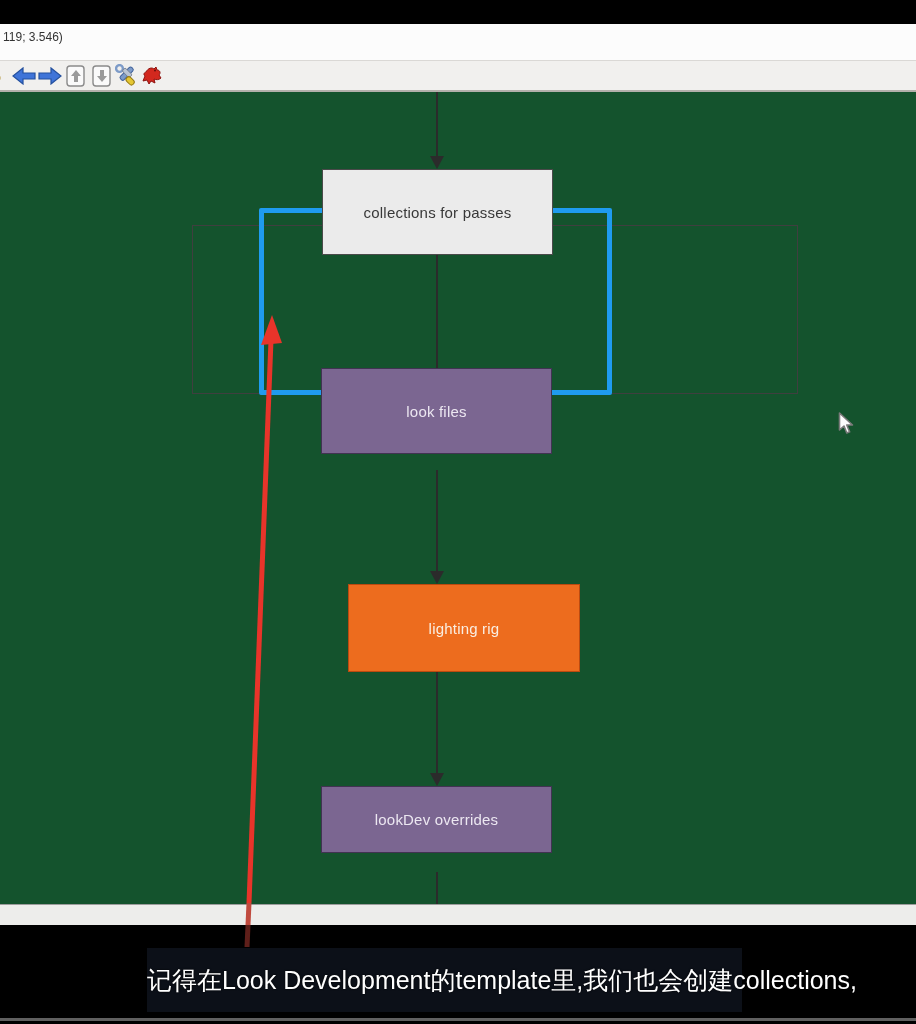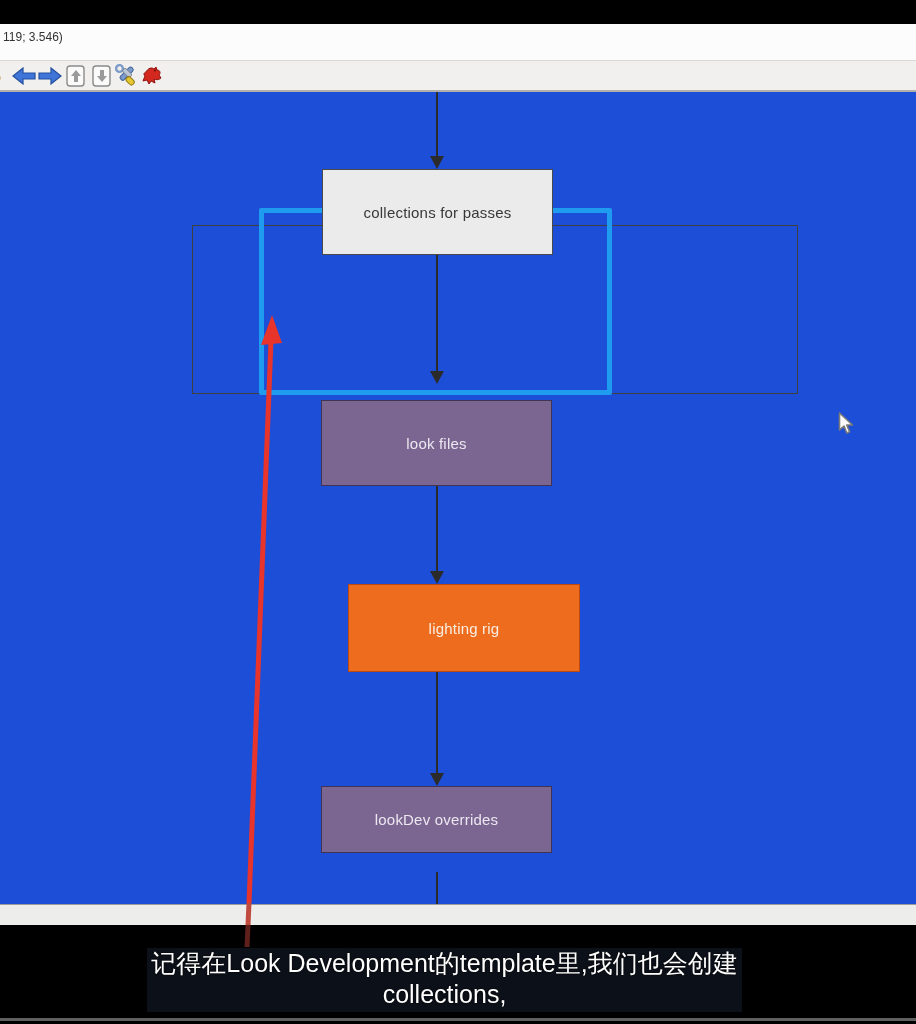--- a/index.html
+++ b/index.html
@@ -20,21 +20,21 @@
     position:absolute; top:60px; left:0; width:916px; height:32px;
     background:#f1f0ee; border-top:1px solid #dad8d5; border-bottom:2px solid #b3b0ab;
   }
   .tool-icon {
     position:absolute; top:3px; width:24px; height:24px;
     display:flex; align-items:center; justify-content:center; cursor:pointer;
   }
   .tool-icon svg { display:block; }
   
   #canvas {
-    position:absolute; top:92px; left:0; width:916px; height:812px; background:#1d4ed8;
+    position:absolute; top:92px; left:0; width:916px; height:812px; background:#14532d;
   }
   .outer-rect {
     position:absolute; left:192px; top:133px; width:606px; height:169px;
     border:1px solid #3f3f3f; background:transparent;
   }
   .selection-rect {
     position:absolute; left:259px; top:116px; width:353px; height:187px;
     border:5px solid #1f9bef; border-radius:2px; background:transparent;
   }
   .node {
@@ -58,21 +58,21 @@
   #annotation-arrow { left:0; top:0; z-index:50; }
   #mouse-cursor { left:838px; top:412px; z-index:60; }
   
   #statusbar {
     position:absolute; top:904px; left:0; width:916px; height:21px;
     background:#ededeb; border-top:1px solid #9c9c9c;
   }
   #bottom-black { position:absolute; top:925px; left:0; width:916px; height:99px; background:#000; }
   #subtitle-box {
     position:absolute; left:147px; top:948px; width:595px; height:64px;
-    background:#0c1018; display:flex; flex-direction:column; align-items:center;
+    background:#0c1018; display:flex; align-items:center;
     justify-content:flex-start; z-index:40;
   }
   .subtitle-line {
     color:#fff; font-size:25px; line-height:31px; white-space:nowrap;
     text-shadow:0 0 2px #000;
   }
   #progress-line {
     position:absolute; top:1018px; left:0; width:916px; height:3px; background:#606060; z-index:45;
   }
 </style>
@@ -142,21 +142,21 @@
   <div class="connector" style="top: 780px; height: 32px; background-color: rgb(43, 43, 43);"></div>
 
   <div class="arrowhead" style="top: 64px; border-top-color: rgb(43, 43, 43);"></div>
   <div class="arrowhead" style="top: 279px; border-top-color: rgb(43, 43, 43);"></div>
   <div class="arrowhead" style="top: 479px; border-top-color: rgb(43, 43, 43);"></div>
   <div class="arrowhead" style="top: 681px; border-top-color: rgb(43, 43, 43);"></div>
 
   <div class="node" id="node-collections" style="top: 77px; background-color: rgb(235, 235, 235); border-color: rgb(74, 74, 74); color: rgb(56, 56, 56);">
     <span>collections for passes</span>
   </div>
-  <div class="node" id="node-lookfiles" style="top: 308px; background-color: rgb(123, 102, 145); border-color: rgb(65, 51, 82); color: rgb(236, 231, 241);">
+  <div class="node" id="node-lookfiles" style="top: 276px; background-color: rgb(123, 102, 145); border-color: rgb(65, 51, 82); color: rgb(236, 231, 241);">
     <span>look files</span>
   </div>
   <div class="node" id="node-lightingrig" style="top: 492px; background-color: rgb(237, 108, 30); border-color: rgb(188, 74, 16); color: rgb(250, 238, 226);">
     <span>lighting rig</span>
   </div>
   <div class="node" id="node-lookdev" style="top: 694px; background-color: rgb(123, 102, 145); border-color: rgb(65, 51, 82); color: rgb(236, 231, 241);">
     <span>lookDev overrides</span>
   </div>
 </div>
 

